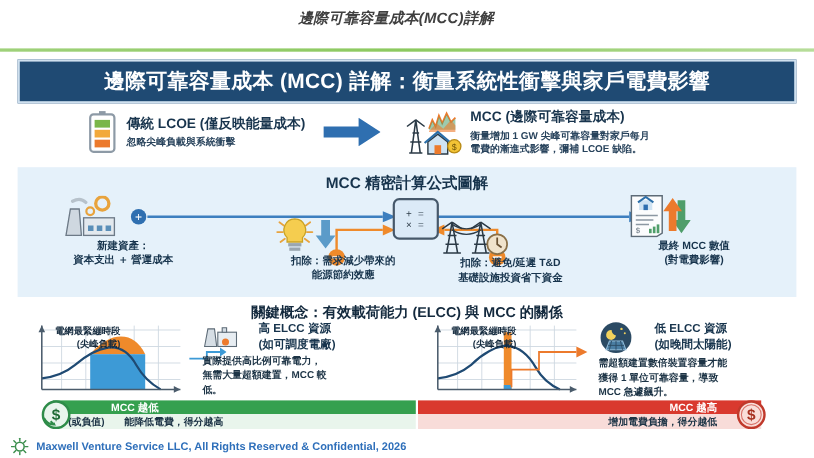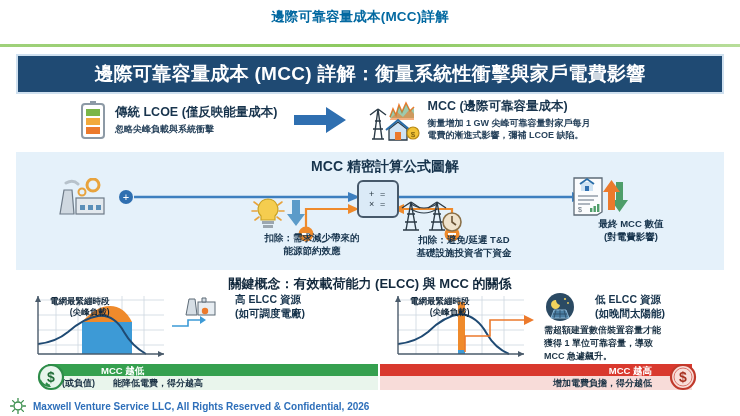--- a/index.html
+++ b/index.html
@@ -8,22 +8,22 @@
     background:#ffffff;
     font-family:"Liberation Sans","DejaVu Sans",sans-serif;
     color:#1b2b3a;
   }
   .slide{position:relative;width:740px;height:416px;}
 
   
   .eyebrow{
     position:absolute;left:0;top:8px;width:720px;
     text-align:center;
-    font-size:13.5px;font-weight:bold;
-    color:#0369a1;letter-spacing:.2px;
+    font-size:13.5px;font-weight:bold;font-style:italic;
+    color:#404040;letter-spacing:.2px;
   }
   .green-rule{
     position:absolute;left:0;top:44px;width:740px;height:3px;
     background:linear-gradient(90deg,#9fd17a 0%,#8cc95f 50%,#b7dd9a 100%);
   }
 
   
   .banner{
     position:absolute;left:16px;top:54px;width:708px;height:40px;
     background:#1f4a73;
@@ -43,21 +43,21 @@
   .cmp-title{font-size:12.5px;font-weight:bold;color:#18344d;line-height:1.25;}
   .cmp-sub{font-size:9px;font-weight:bold;color:#28435c;line-height:1.35;margin-top:2px;}
   .arrow-big{margin-left:16px;}
 
   
   .panel{
     position:absolute;left:16px;top:152px;width:708px;height:118px;
     background:#e5f1fa;
   }
   .panel-title{
-    position:absolute;left:15px;top:6px;width:708px;text-align:center;
+    position:absolute;left:0;top:6px;width:708px;text-align:center;
     font-size:14px;font-weight:bold;color:#16334c;
   }
   .node{position:absolute;text-align:center;}
   .node-cap{font-size:9.5px;font-weight:bold;color:#17344d;line-height:1.35;margin-top:2px;}
 
   .n-asset{left:36px;top:26px;width:120px;}
   .n-demand{left:232px;top:44px;width:128px;}
   .n-td{left:378px;top:44px;width:140px;}
   .n-final{left:552px;top:24px;width:126px;}
 
@@ -201,20 +201,22 @@
           <circle cx="41" cy="7" r="6" fill="none" stroke="#e8a33d" stroke-width="3"></circle>
           <circle cx="30" cy="14" r="3.5" fill="none" stroke="#e8a33d" stroke-width="2"></circle>
           <path d="M14 5 q7 -4 12 1" fill="none" stroke="#b7c2cb" stroke-width="3" stroke-linecap="round"></path>
           <path d="M8 36 L12 12 L20 12 L22 36 Z" fill="#cfd8e0" stroke="#6d7a87" stroke-width="1.2"></path>
           <rect x="24" y="20" width="28" height="16" fill="#e3e9ee" stroke="#6d7a87" stroke-width="1.2"></rect>
           <rect x="28" y="27" width="5" height="5" fill="#5b8fb8"></rect>
           <rect x="36" y="27" width="5" height="5" fill="#5b8fb8"></rect>
           <rect x="44" y="27" width="5" height="5" fill="#5b8fb8"></rect>
         </svg>
       </span>
+      <div class="node-cap" style="white-space:pre-line;">新建資產：
+資本支出 ＋ 營運成本</div>
     </div>
 
     <div class="node n-demand">
       <span>
         <svg width="58" height="34" viewBox="0 0 58 34">
           <g stroke="#e8a33d" stroke-width="1.6" stroke-linecap="round">
             <line x1="6" y1="6" x2="10" y2="9"></line>
               <line x1="4" y1="15" x2="9" y2="15"></line>
             <line x1="7" y1="24" x2="11" y2="21"></line>
             <line x1="34" y1="6" x2="30" y2="9"></line>
@@ -316,20 +318,23 @@
           <svg width="32" height="24" viewBox="0 0 32 24">
             <path d="M2 23 L5 7 L11 7 L13 23 Z" fill="#d6dee5" stroke="#5d6b77" stroke-width="1"></path>
             <rect x="14" y="10" width="17" height="13" fill="#e7edf2" stroke="#5d6b77" stroke-width="1"></rect>
             <path d="M18 6 h4 v4 h-4 z" fill="#d6dee5" stroke="#5d6b77" stroke-width="1"></path>
             <circle cx="21" cy="19" r="3.2" fill="#ec7a2c"></circle>
           </svg>
         </span>
         <div class="side-title" style="white-space:pre-line;">高 ELCC 資源
 (如可調度電廠)</div>
       </div>
+      <div class="side-body" style="white-space:pre-line;">實際提供高比例可靠電力，
+無需大量超額建置，MCC 較
+低。</div>
     </div>
   </div>
 
   <div class="half half-r">
     <div class="chart-wrap">
       <svg width="150" height="70" viewBox="0 0 150 70">
         <g stroke="#cdd7e0" stroke-width=".8">
           <line x1="14" y1="8" x2="140" y2="8"></line>
             <line x1="14" y1="23" x2="140" y2="23"></line>
           <line x1="14" y1="38" x2="140" y2="38"></line>

